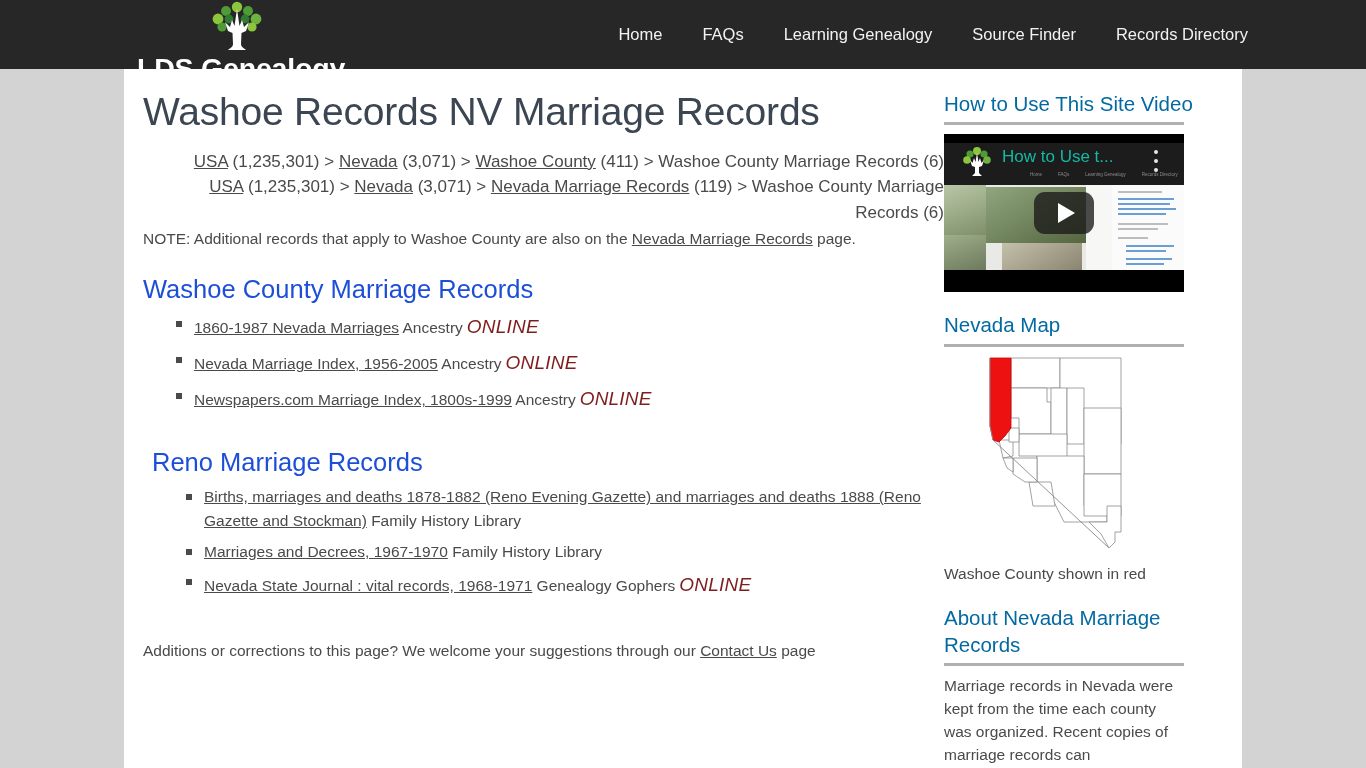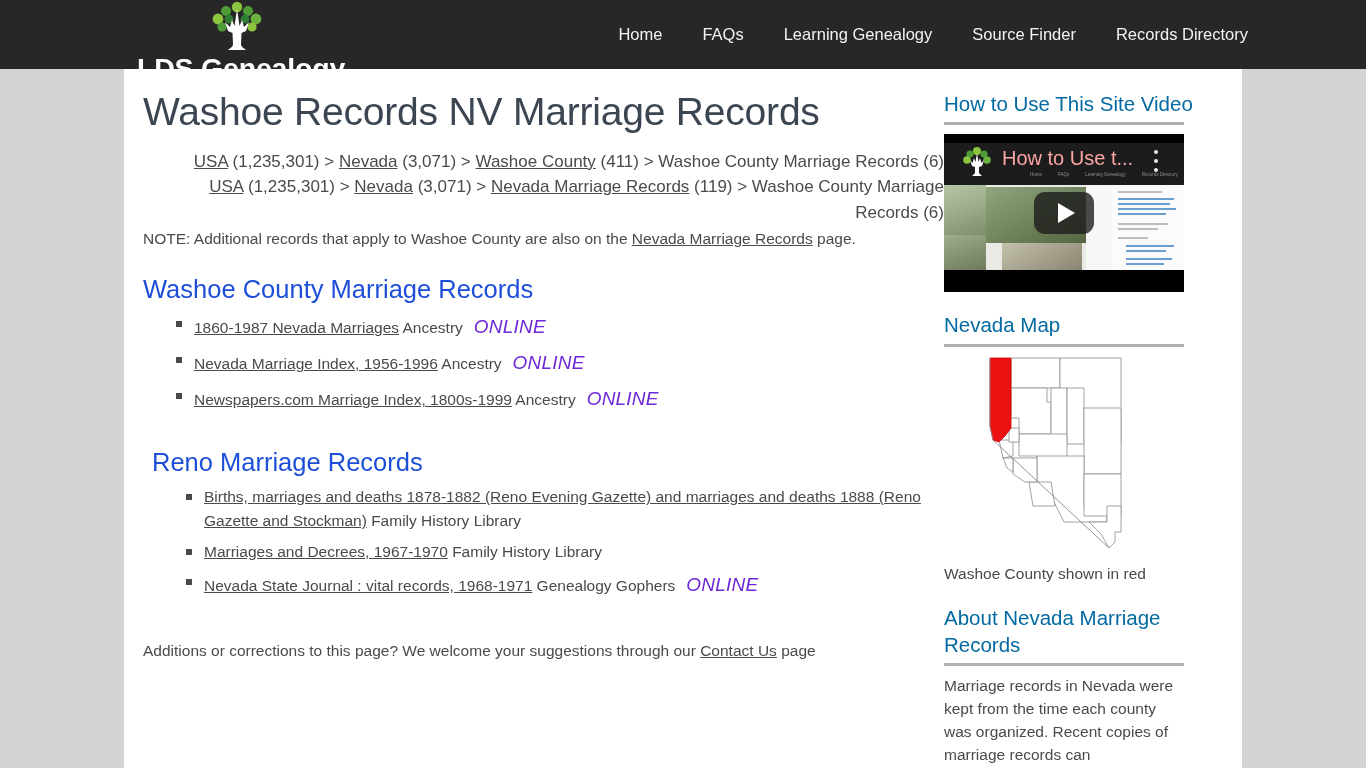--- a/index.html
+++ b/index.html
@@ -112,25 +112,25 @@
     left: -18px; top: 9px;
     width: 6px; height: 6px;
     background: #4a4a4a;
   }
   ul.record-list li a {
     color: #4a4a4a;
     text-decoration: underline;
   }
   .src-label { color: #4a4a4a; }
   .online-badge {
-    color: #6d28d9;
+    color: #7f1d1d;
     font-style: italic;
     font-size: 19px;
     font-weight: 400;
-    margin-left: 11px;
+    margin-left: 4px;
     letter-spacing: 0.2px;
   }
   .footer-note {
     margin-top: 40px;
     font-size: 15.5px;
     color: #4a4a4a;
     line-height: 1.5;
   }
   .footer-note a { color: #4a4a4a; text-decoration: underline; }
 
@@ -168,21 +168,21 @@
     overflow: hidden;
   }
   .vid-navbar {
     position: absolute; top: 0; left: 0;
     width: 240px; height: 42px;
     background: #1c1c1c;
   }
   .vid-mini-tree { position: absolute; top: 3px; left: 18px; width: 30px; height: 31px; }
   .vid-title-ovl {
     position: absolute; top: 4px; left: 58px;
-    color: #fca5a5; font-size: 20px; white-space: nowrap;
+    color: #14b8a6; font-size: 17px; white-space: nowrap;
   }
   .vid-menu-dots {
     position: absolute; top: 7px; right: 26px;
     width: 4px; height: 22px;
     display: flex; flex-direction: column; justify-content: space-between;
   }
   .vid-menu-dots i { display: block; width: 4px; height: 4px; background: #e7e7e7; border-radius: 50%; }
   .vid-navrow {
     position: absolute; top: 29px; left: 86px;
     display: flex; gap: 16px;
@@ -273,21 +273,21 @@
         </div>
 
         <div class="note-line">
           <span>NOTE: Additional records that apply to Washoe County are also on the </span><a href="#">Nevada Marriage Records</a><span> page.</span>
         </div>
 
         <div class="section-block">
           <h2 class="section-heading">Washoe County Marriage Records</h2>
           <ul class="record-list" id="list-0">
               <li><a href="#">1860-1987 Nevada Marriages</a><span class="src-label"> Ancestry</span><span class="online-badge">ONLINE</span></li>
-              <li><a href="#">Nevada Marriage Index, 1956-1996</a><span class="src-label"> Ancestry</span><span class="online-badge">ONLINE</span></li>
+              <li><a href="#">Nevada Marriage Index, 1956-2005</a><span class="src-label"> Ancestry</span><span class="online-badge">ONLINE</span></li>
               <li><a href="#">Newspapers.com Marriage Index, 1800s-1999</a><span class="src-label"> Ancestry</span><span class="online-badge">ONLINE</span></li>
             </ul>
         </div>
 
         <div class="section-block reno">
           <h2 class="section-heading indented">Reno Marriage Records</h2>
           <ul class="record-list reno-list" id="list-1">
               <li><a href="#">Births, marriages and deaths 1878-1882 (Reno Evening Gazette) and marriages and deaths 1888 (Reno Gazette and Stockman)</a><span class="src-label"> Family History Library</span></li>
               <li><a href="#">Marriages and Decrees, 1967-1970</a><span class="src-label"> Family History Library</span></li>
               <li><a href="#">Nevada State Journal : vital records, 1968-1971</a><span class="src-label"> Genealogy Gophers</span><span class="online-badge">ONLINE</span></li>

